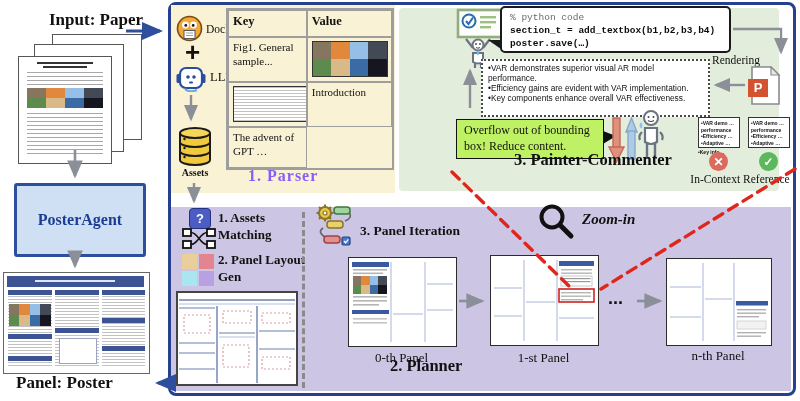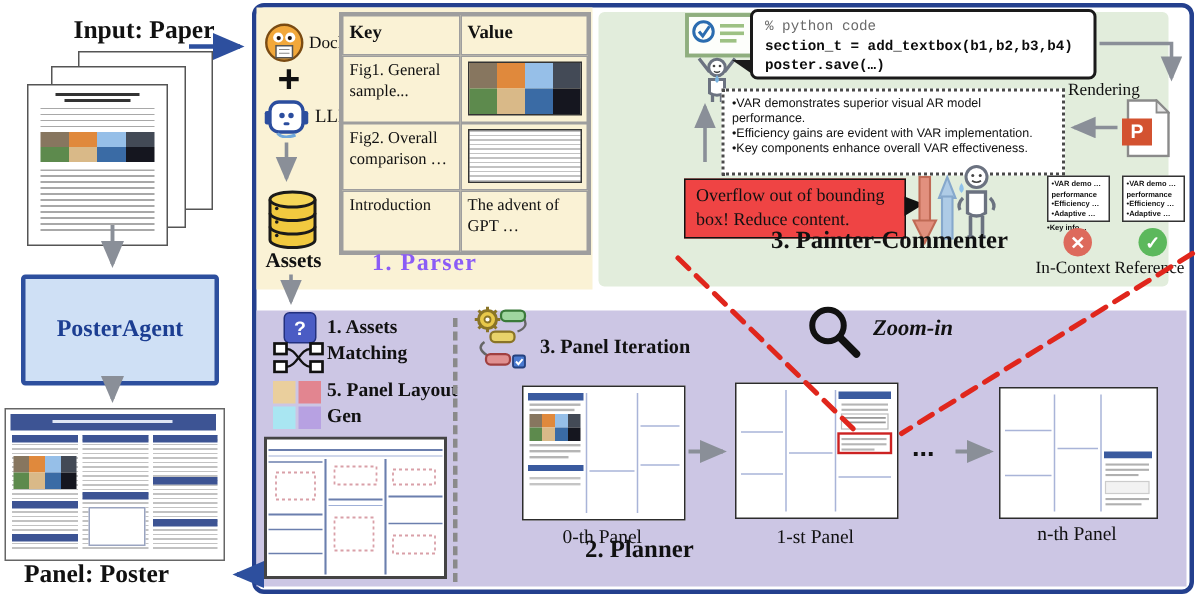--- a/index.html
+++ b/index.html
@@ -29,21 +29,21 @@
   #kv-table .cell{border:1.5px solid #9E9E9E;padding:3px 4px;font-size:11px;line-height:1.25;color:#111;overflow:hidden;}
   #kv-table .hdr{font-weight:bold;font-size:12.5px;}
   
   #code-bubble{left:500px;top:6px;width:231px;height:47px;background:#fff;border:2px solid #1a1a1a;border-radius:5px;
                padding:4px 8px;font-size:9.5px;line-height:1.35;box-sizing:border-box;}
   #code-bubble .c1{color:#6a6a6a;}
   #code-bubble .c2{font-weight:bold;color:#0c0c0c;}
   #bubble-tail{left:488px;top:40px;width:0;height:0;border-top:9px solid #1a1a1a;border-left:13px solid transparent;}
   #dashed-box{left:481px;top:59px;width:229px;height:58px;background:#fff;border:2px dotted #4a4a4a;
               padding:3px 5px;box-sizing:border-box;font-size:8.3px;line-height:1.2;color:#101010;}
-  #overflow-bubble{left:456px;top:119px;width:148px;height:40px;background:#ef4444;border:1.8px solid #111;
+  #overflow-bubble{left:456px;top:119px;width:148px;height:40px;background:#bef264;border:1.8px solid #111;
                    padding:3px 7px;box-sizing:border-box;font-size:12px;line-height:1.3;color:#111;}
   #overflow-tail{left:603px;top:131px;width:0;height:0;border-left:13px solid #111;
                  border-top:5px solid transparent;border-bottom:8px solid transparent;}
   .mini-card{position:absolute;width:42px;height:31px;background:#fff;border:1.2px solid #333;
              font-size:5px;line-height:1.3;padding:2px 2px;box-sizing:border-box;white-space:pre-line;color:#111;font-weight:bold;}
   .badge{position:absolute;width:19px;height:19px;border-radius:50%;display:flex;align-items:center;justify-content:center;
          color:#fff;font-size:12px;font-weight:bold;}
   
   #divider{left:302px;top:212px;height:176px;width:0;border-left:3.5px dashed #8a8a8a;}
   .sq{width:15px;height:15px;}
@@ -137,33 +137,32 @@
     <svg width="36" height="41" viewBox="0 0 36 41">
       <path d="M3,7 L3,34 A15,5 0 0 0 33,34 L33,7" fill="#F1C93F" stroke="#1a1a1a" stroke-width="2"></path>
       <ellipse cx="18" cy="7" rx="15" ry="5" fill="#F6D659" stroke="#1a1a1a" stroke-width="2"></ellipse>
       <path d="M3,16 A15,5 0 0 0 33,16" fill="none" stroke="#1a1a1a" stroke-width="2"></path>
       <path d="M3,25 A15,5 0 0 0 33,25" fill="none" stroke="#1a1a1a" stroke-width="2"></path>
       <circle cx="7.5" cy="13" r="1.2" fill="#1a1a1a"></circle>
         <circle cx="7.5" cy="22" r="1.2" fill="#1a1a1a"></circle>
         <circle cx="7.5" cy="31" r="1.2" fill="#1a1a1a"></circle>
     </svg>
   </div>
-  <div class="abs serif" style="left:177px;top:167px;width:36px;text-align:center;font-size:14px;font-weight:bold;color:#111;">Assets</div>
+  <div class="abs serif" style="left:177px;top:167px;width:36px;text-align:center;font-size:10px;font-weight:bold;color:#111;">Assets</div>
 
   <div class="abs serif" id="kv-table">
     <div class="cell hdr">Key</div>
     <div class="cell hdr">Value</div>
     <div class="cell">Fig1. General sample...</div>
     <div class="cell">
       <div style="width:74px;height:34px;border:1px solid #333;">
         <div class="cr1" style="width:100%;height:50%;"></div>
         <div class="cr2" style="width:100%;height:50%;"></div>
       </div>
     </div>
-    <div class="cell">Fig2. Overall comparison …</div>
     <div class="cell">
       <div class="lines-lt" style="width:74px;height:34px;border:1px solid #333;background-color:#fff;"></div>
     </div>
     <div class="cell">Introduction</div>
     <div class="cell">The advent of GPT …</div>
   </div>
 
   <div class="abs comic nosel" style="left:248px;top:167px;font-size:16px;color:#8b5cf6;letter-spacing:1px;">1.  Parser</div>
 
   <div class="abs" style="left:452px;top:8px;">
@@ -266,21 +265,21 @@
     </div>
   </div>
   <div class="steptxt serif" style="left:218px;top:210px;width:86px;">1. Assets Matching</div>
 
   <div class="abs" style="left:182px;top:254px;display:grid;grid-template-columns:15px 15px;gap:2px;">
     <div class="sq" style="background:#EACF9D;"></div>
       <div class="sq" style="background:#E28590;"></div>
     <div class="sq" style="background:#A9E6F2;"></div>
       <div class="sq" style="background:#B7A1E2;"></div>
   </div>
-  <div class="steptxt serif" style="left:218px;top:252px;width:92px;">5. Panel Layout Gen</div>
+  <div class="steptxt serif" style="left:218px;top:252px;width:92px;">2. Panel Layout Gen</div>
 
   <div class="abs" style="left:176px;top:291px;">
     <svg width="122" height="95" viewBox="0 0 122 95">
       <rect x="1" y="1" width="120" height="93" fill="#fff" stroke="#444" stroke-width="2"></rect>
       <line x1="3" y1="9" x2="119" y2="9" stroke="#6b7fae" stroke-width="1.4"></line>
       <line x1="3" y1="13" x2="119" y2="13" stroke="#9fb0d8" stroke-width="0.8"></line>
       <line x1="41" y1="15" x2="41" y2="92" stroke="#6b7fae" stroke-width="1.4"></line>
       <line x1="81" y1="15" x2="81" y2="92" stroke="#6b7fae" stroke-width="1.4"></line>
       <line x1="3" y1="17" x2="39" y2="17" stroke="#6b7fae" stroke-width="1"></line>
       <line x1="3" y1="52" x2="39" y2="52" stroke="#6b7fae" stroke-width="1.2"></line>

